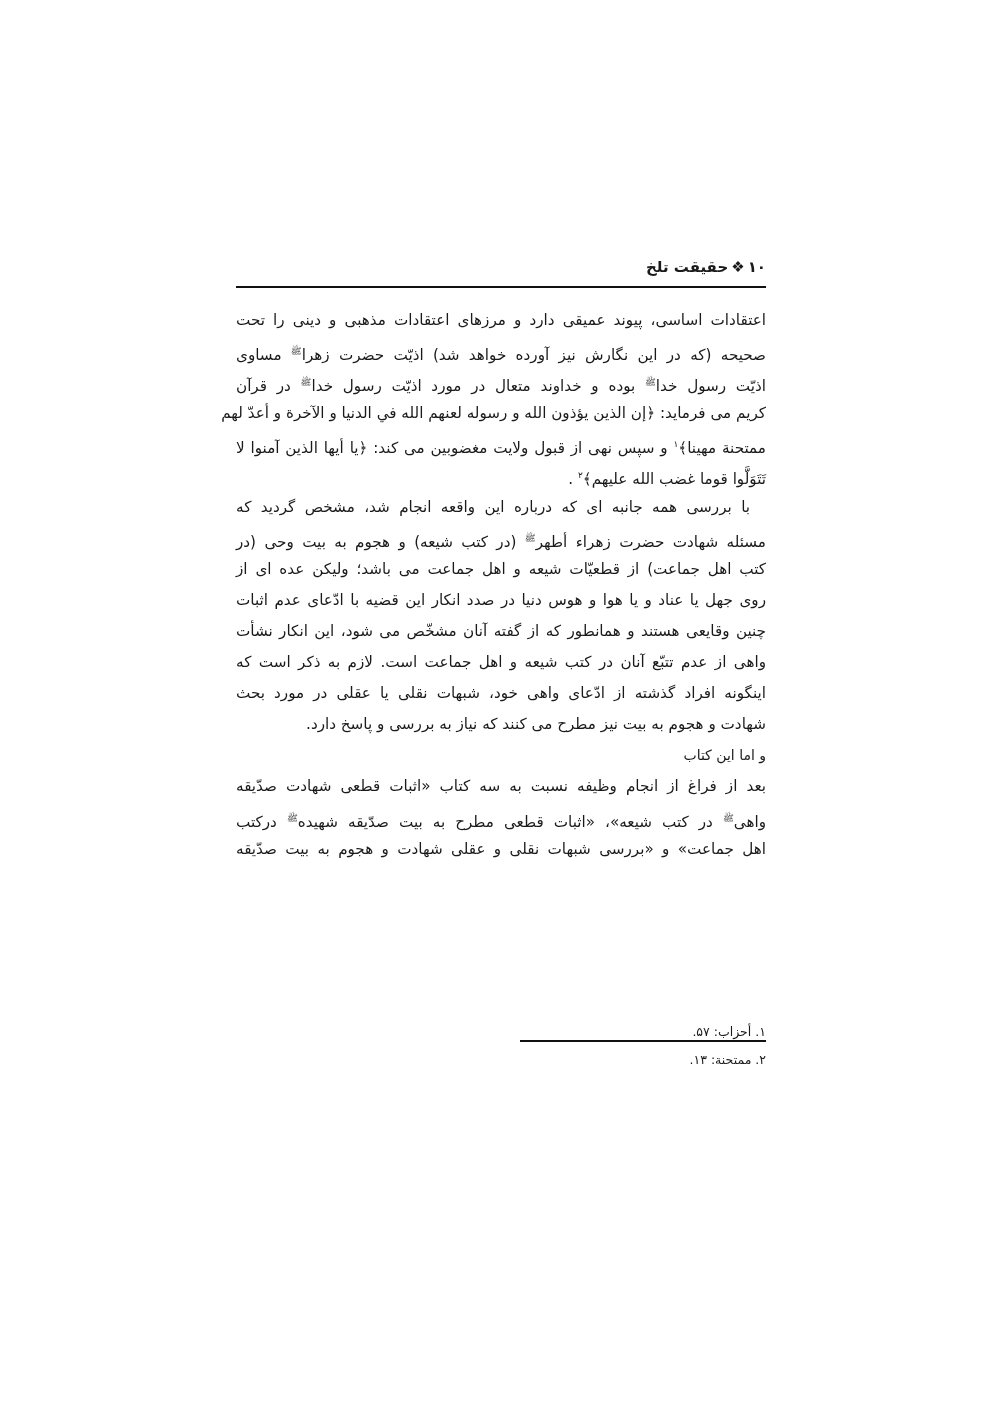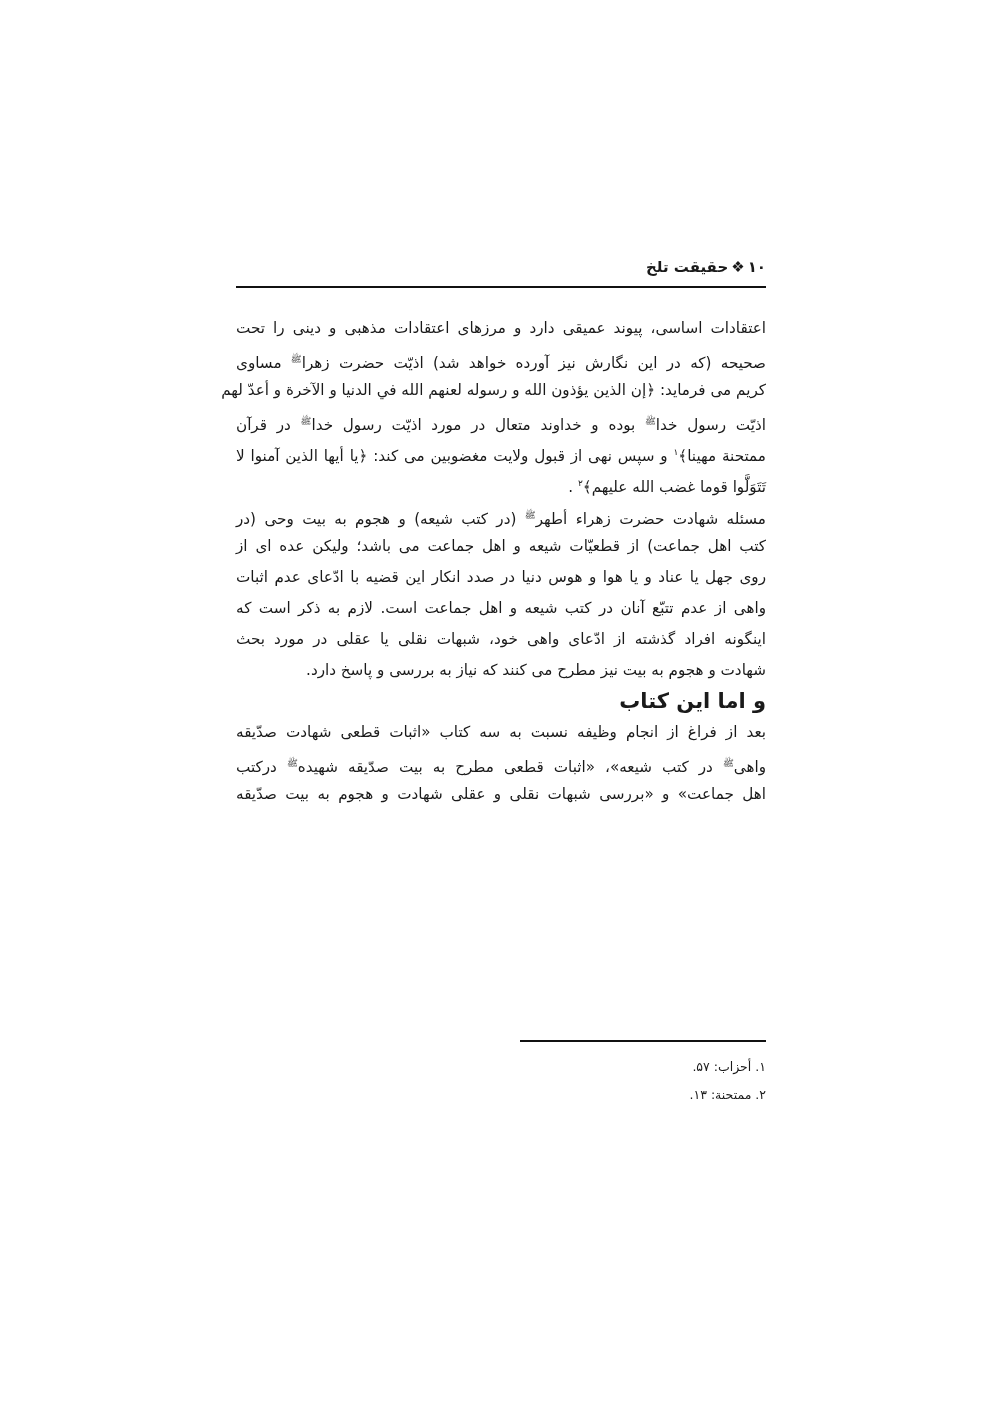--- a/index.html
+++ b/index.html
@@ -3,54 +3,56 @@
 <meta charset="utf-8">
 <style>
   html, body { margin: 0; padding: 0; background: #ffffff; }
   body { width: 1000px; height: 1414px; position: relative; overflow: hidden;
          font-family: "DejaVu Sans", "Liberation Sans", sans-serif; color: #1a1a1a; }
   .page { position: absolute; left: 236px; top: 0; width: 530px; height: 1414px; direction: rtl; }
   .running-head { position: absolute; top: 258px; right: 0; font-size: 15px; font-weight: bold;
                   white-space: nowrap; display: flex; align-items: center; gap: 3px; }
   .running-head .ornament { font-size: 15px; }
   .head-rule { position: absolute; top: 286px; left: 0; width: 530px; height: 2px; background: #111; }
-  .body-text { position: absolute; top: 313px; left: 0; width: 530px; font-size: 15.2px;
+  .body-text { position: absolute; top: 305px; left: 0; width: 530px; font-size: 15.2px;
                line-height: 31.1px; text-align: justify; text-align-last: right; }
   .line { display: block; white-space: nowrap; text-align: justify; text-align-last: justify; height: 31.1px; overflow: visible; }
   .line.last { text-align-last: right; }
   .line.indent { padding-right: 16px; }
-  .section-heading { display: block; font-weight: bold; font-size: 21px; height: 31.1px; }
+  .section-heading { display: block; font-weight: normal; font-size: 14px; height: 31.1px; }
   .honorific { font-size: 9px; vertical-align: super; }
   .fn-rule { position: absolute; top: 1040px; right: 0; width: 246px; height: 2px; background: #111; }
-  .footnotes { position: absolute; top: 1053px; right: 0; width: 530px; font-size: 12.5px; line-height: 28px; }
+  .footnotes { position: absolute; top: 1018px; right: 0; width: 530px; font-size: 12.5px; line-height: 28px; }
   .footnote { display: block; }
 </style>
 </head>
 <body>
 
 <div class="page">
 
   <div class="running-head">
     <span>۱۰</span>
     <span class="ornament">❖</span>
     <span>حقیقت تلخ</span>
   </div>
   <div class="head-rule"></div>
 
   <div class="body-text">
     <span class="line"><span>اعتقادات اساسی، پیوند عمیقی دارد و مرزهای اعتقادات مذهبی و دینی را تحت</span></span>
     <span class="line"><span>صحیحه (که در این نگارش نیز آورده خواهد شد) اذیّت حضرت زهرا</span><span class="honorific">ﷺ</span><span> مساوی</span></span>
+    <span class="line"><span>اذیّت رسول خدا</span><span class="honorific">ﷺ</span><span> بوده و خداوند متعال در مورد اذیّت رسول خدا</span><span class="honorific">ﷺ</span><span> در قرآن</span></span>
     <span class="line"><span>کریم می فرماید: ﴿إن الذین یؤذون الله و رسوله لعنهم الله في الدنیا و الآخرة و أعدّ لهم</span></span>
-    <span class="line"><span>اذیّت رسول خدا</span><span class="honorific">ﷺ</span><span> بوده و خداوند متعال در مورد اذیّت رسول خدا</span><span class="honorific">ﷺ</span><span> در قرآن</span></span>
     <span class="line"><span>ممتحنة مهینا﴾</span><sup class="honorific">۱</sup><span> و سپس نهی از قبول ولایت مغضوبین می کند: ﴿یا أیها الذین آمنوا لا</span></span>
     <span class="line last"><span>تَتَوَلَّوا قوما غضب الله علیهم﴾</span><sup class="honorific">۲</sup><span> .</span></span>
 
+    <span class="line indent"><span>با بررسی همه جانبه ای که درباره این واقعه انجام شد، مشخص گردید که</span></span>
     <span class="line"><span>مسئله شهادت حضرت زهراء أطهر</span><span class="honorific">ﷺ</span><span> (در کتب شیعه) و هجوم به بیت وحی (در</span></span>
     <span class="line"><span>کتب اهل جماعت) از قطعیّات شیعه و اهل جماعت می باشد؛ ولیکن عده ای از</span></span>
     <span class="line"><span>روی جهل یا عناد و یا هوا و هوس دنیا در صدد انکار این قضیه با ادّعای عدم اثبات</span></span>
+    <span class="line"><span>چنین وقایعی هستند و همانطور که از گفته آنان مشخّص می شود، این انکار نشأت</span></span>
     <span class="line"><span>واهی از عدم تتبّع آنان در کتب شیعه و اهل جماعت است. لازم به ذکر است که</span></span>
     <span class="line"><span>اینگونه افراد گذشته از ادّعای واهی خود، شبهات نقلی یا عقلی در مورد بحث</span></span>
     <span class="line last"><span>شهادت و هجوم به بیت نیز مطرح می کنند که نیاز به بررسی و پاسخ دارد.</span></span>
 
     <span class="section-heading">و اما این کتاب</span>
 
     <span class="line"><span>بعد از فراغ از انجام وظیفه نسبت به سه کتاب «اثبات قطعی شهادت صدّیقه</span></span>
     <span class="line"><span>واهی</span><span class="honorific">ﷺ</span><span> در کتب شیعه»، «اثبات قطعی مطرح به بیت صدّیقه شهیده</span><span class="honorific">ﷺ</span><span> درکتب</span></span>
     <span class="line"><span>اهل جماعت» و «بررسی شبهات نقلی و عقلی شهادت و هجوم به بیت صدّیقه</span></span>
   </div>

